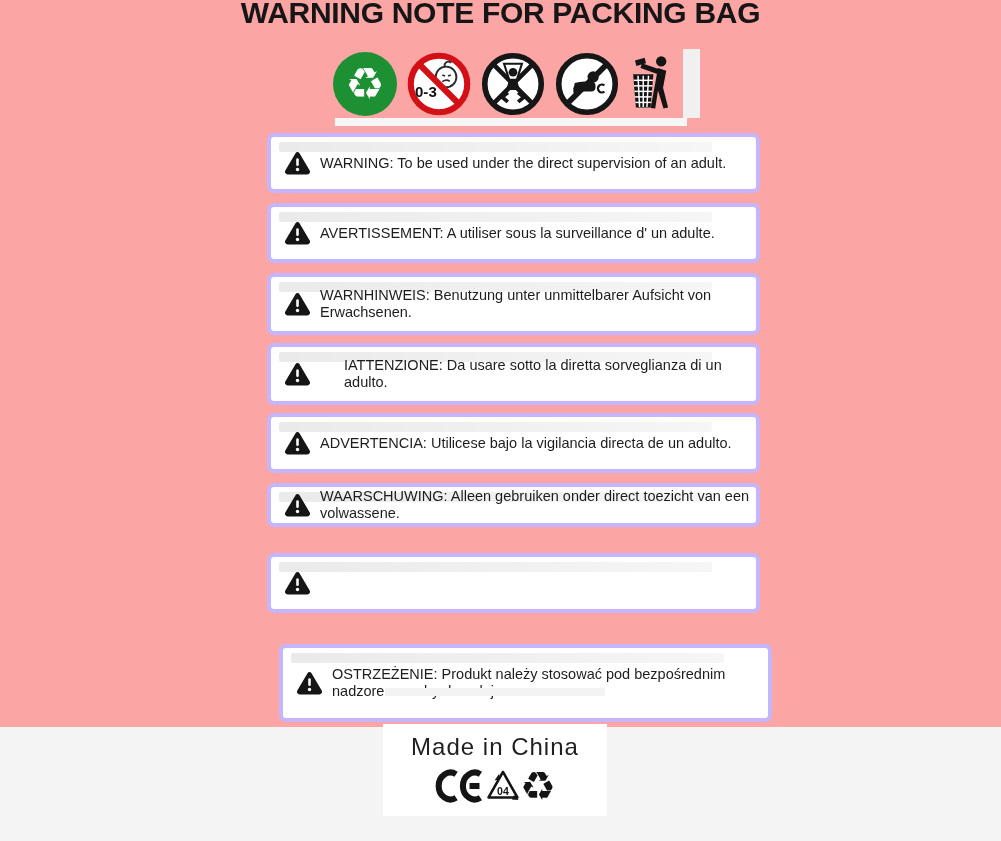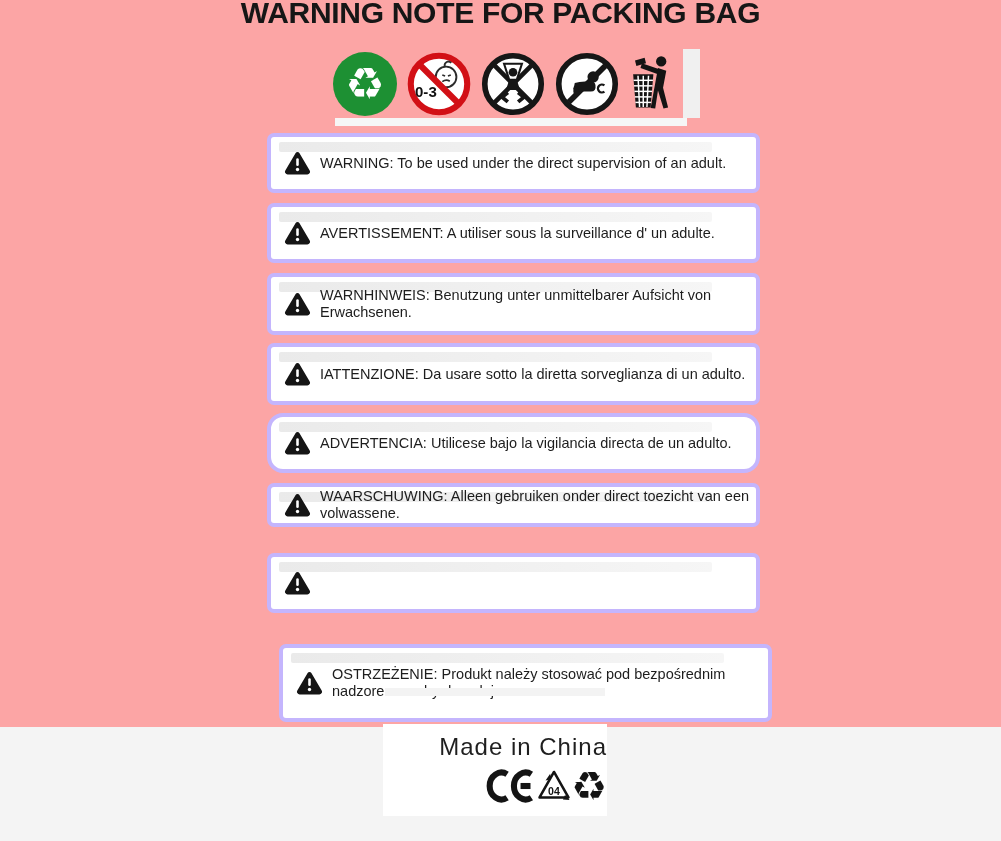--- a/index.html
+++ b/index.html
@@ -22,21 +22,21 @@
   .warn{position:absolute;left:267px;width:493px;box-sizing:border-box;background:#fff;
         border:4px solid #c4b5fd;border-radius:7px;display:flex;align-items:center;}
   .warn .smudge{position:absolute;top:5px;left:8px;right:44px;height:10px;border-radius:2px;
         background:linear-gradient(to right,#eaeaea,#f6f6f6);}
   .warn .tri{position:absolute;left:13px;top:50%;transform:translateY(-50%);}
   .warn .txt{position:relative;margin-left:49px;margin-right:4px;font-size:14.5px;
         line-height:17px;color:#1d1d1d;}
 
   .band{position:absolute;left:0;top:727px;width:1001px;height:114px;background:#f4f4f4;}
   .footer-card{position:absolute;left:383px;top:724px;width:224px;height:92px;background:#ffffff;
-        display:flex;flex-direction:column;align-items:flex-end;}
+        display:flex;flex-direction:column;align-items:center;}
   .made{margin-top:9px;font-size:24px;font-weight:500;letter-spacing:1px;color:#1f1f1f;}
   .footer-icons{display:flex;align-items:center;margin-top:5px;}
   .mobius{font-family:"DejaVu Sans",sans-serif;font-size:40px;line-height:1;color:#141414;}
 </style>
 </head>
 <body>
 
 <div class="canvas">
 
   <div class="title">WARNING NOTE FOR PACKING BAG</div>
@@ -122,31 +122,31 @@
   <div class="warn" style="top:273px;height:62px;">
     <div class="smudge"></div>
     <svg class="tri" viewBox="0 0 30 27" width="27" height="24">
       <path d="M12.9 2.2 L1.3 21.8 a3 3 0 0 0 2.6 4.5 h22.2 a3 3 0 0 0 2.6 -4.5 L17.1 2.2 a2.45 2.45 0 0 0 -4.2 0 Z" fill="#151515"></path>
       <rect x="13.55" y="8.2" width="2.9" height="8.6" rx="1.45" fill="#fff"></rect>
         <circle cx="15" cy="20.8" r="1.9" fill="#fff"></circle>
     </svg>
     <div class="txt">WARNHINWEIS: Benutzung unter unmittelbarer Aufsicht von Erwachsenen.</div>
   </div>
 
-  <div class="warn" style="top:343px;height:62px;">
+  <div class="warn" style="top:343px;height:62px;padding-left:24px;">
     <div class="smudge"></div>
     <svg class="tri" viewBox="0 0 30 27" width="27" height="24">
       <path d="M12.9 2.2 L1.3 21.8 a3 3 0 0 0 2.6 4.5 h22.2 a3 3 0 0 0 2.6 -4.5 L17.1 2.2 a2.45 2.45 0 0 0 -4.2 0 Z" fill="#151515"></path>
       <rect x="13.55" y="8.2" width="2.9" height="8.6" rx="1.45" fill="#fff"></rect>
         <circle cx="15" cy="20.8" r="1.9" fill="#fff"></circle>
     </svg>
     <div class="txt">IATTENZIONE: Da usare sotto la diretta sorveglianza di un adulto.</div>
   </div>
 
-  <div class="warn" style="top:413px;height:60px;border-radius:16px;">
+  <div class="warn" style="top:413px;height:60px;">
     <div class="smudge"></div>
     <svg class="tri" viewBox="0 0 30 27" width="27" height="24">
       <path d="M12.9 2.2 L1.3 21.8 a3 3 0 0 0 2.6 4.5 h22.2 a3 3 0 0 0 2.6 -4.5 L17.1 2.2 a2.45 2.45 0 0 0 -4.2 0 Z" fill="#151515"></path>
       <rect x="13.55" y="8.2" width="2.9" height="8.6" rx="1.45" fill="#fff"></rect>
         <circle cx="15" cy="20.8" r="1.9" fill="#fff"></circle>
     </svg>
     <div class="txt">ADVERTENCIA: Utilicese bajo la vigilancia directa de un adulto.</div>
   </div>
 
   <div class="warn" style="top:483px;height:44px;">

